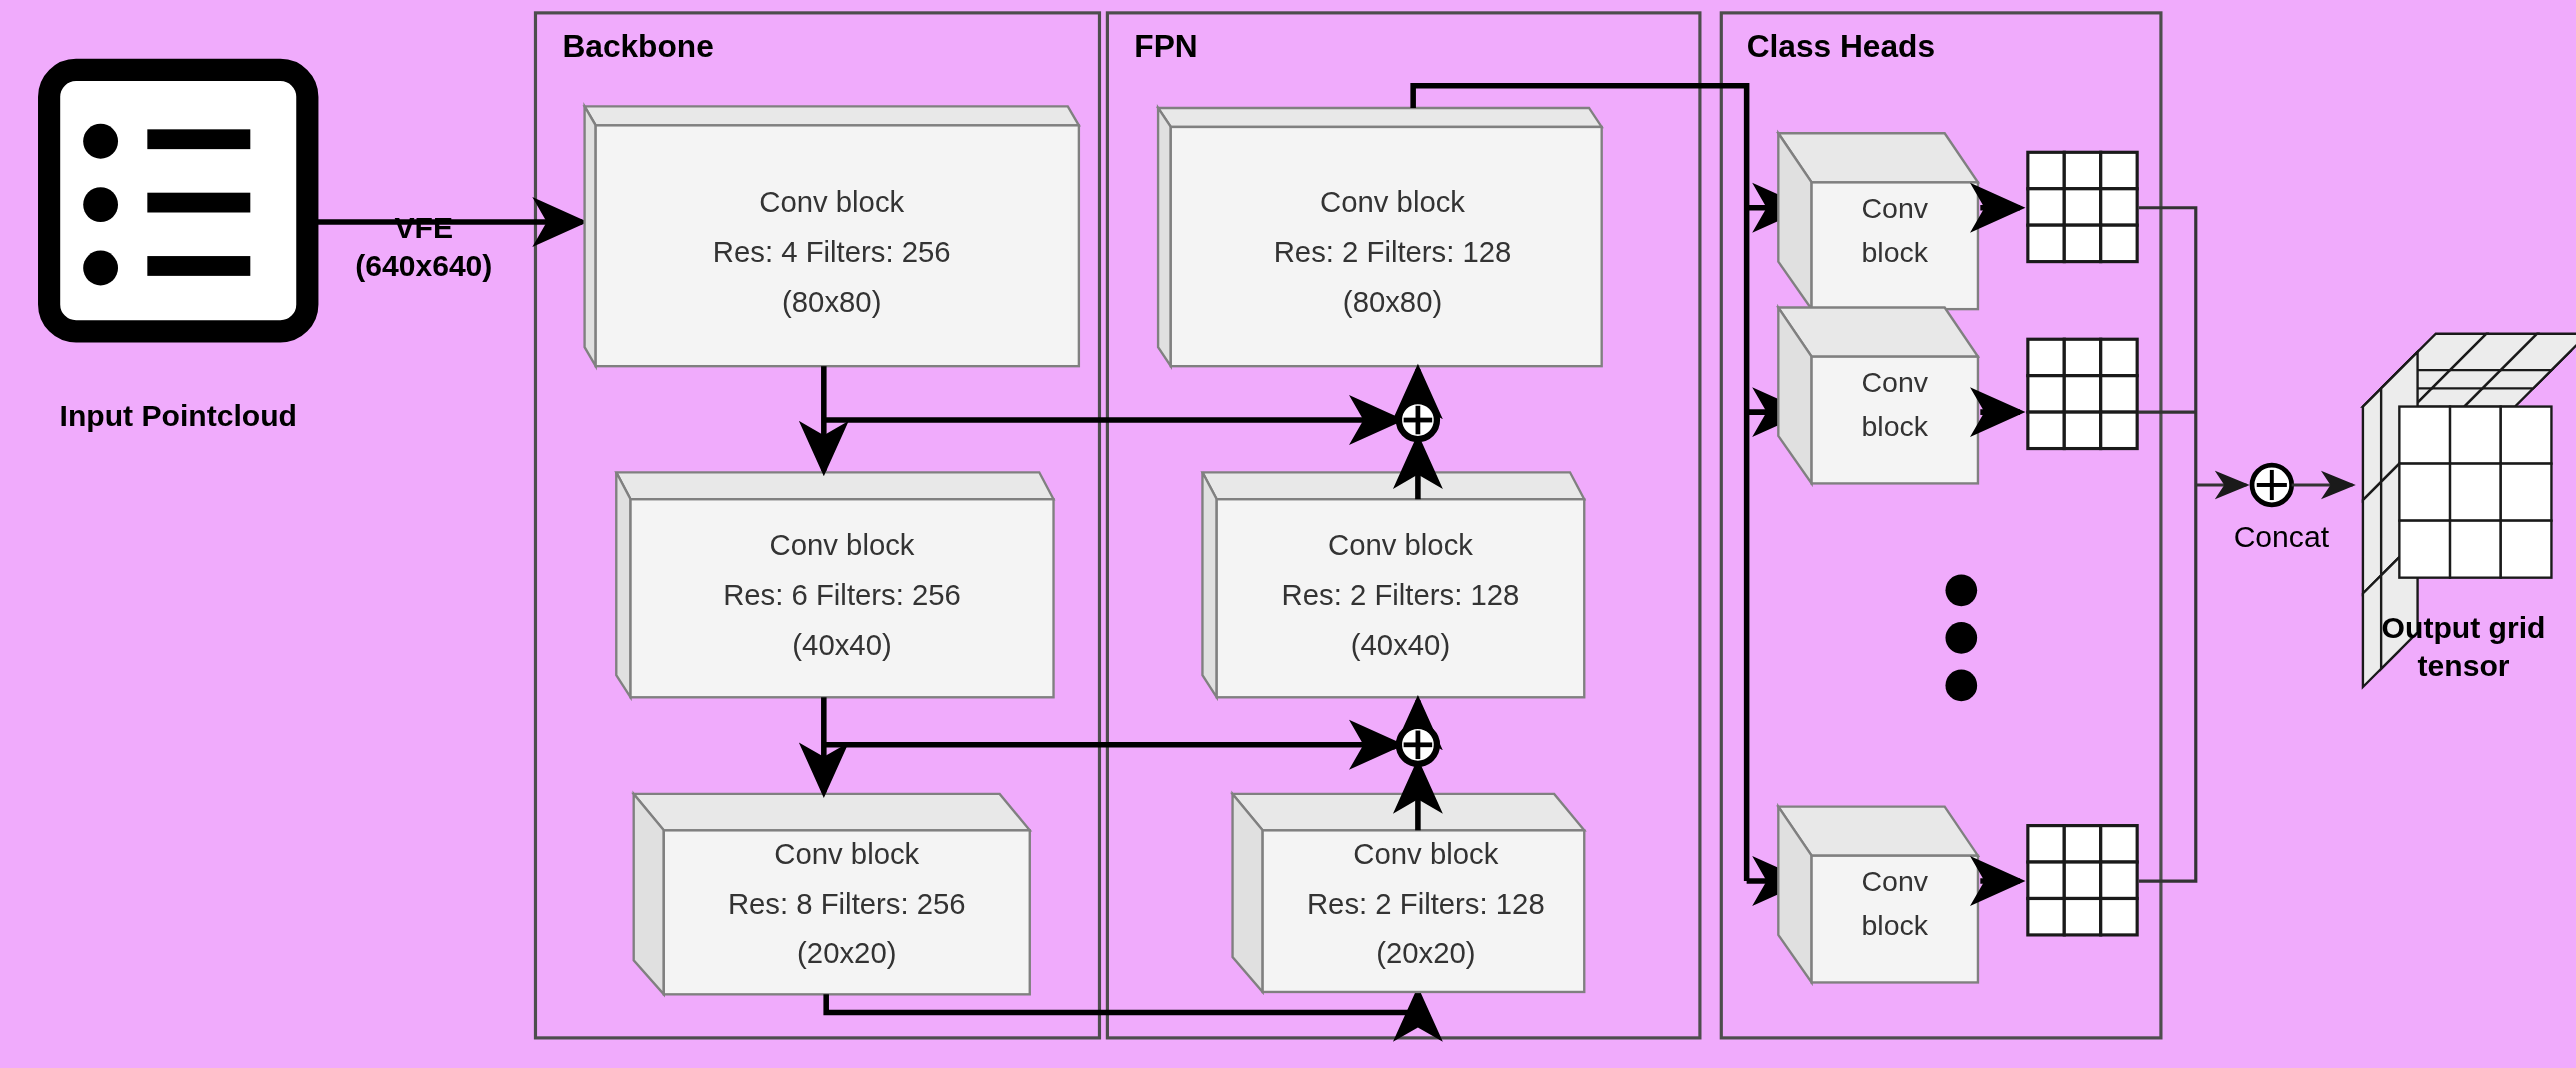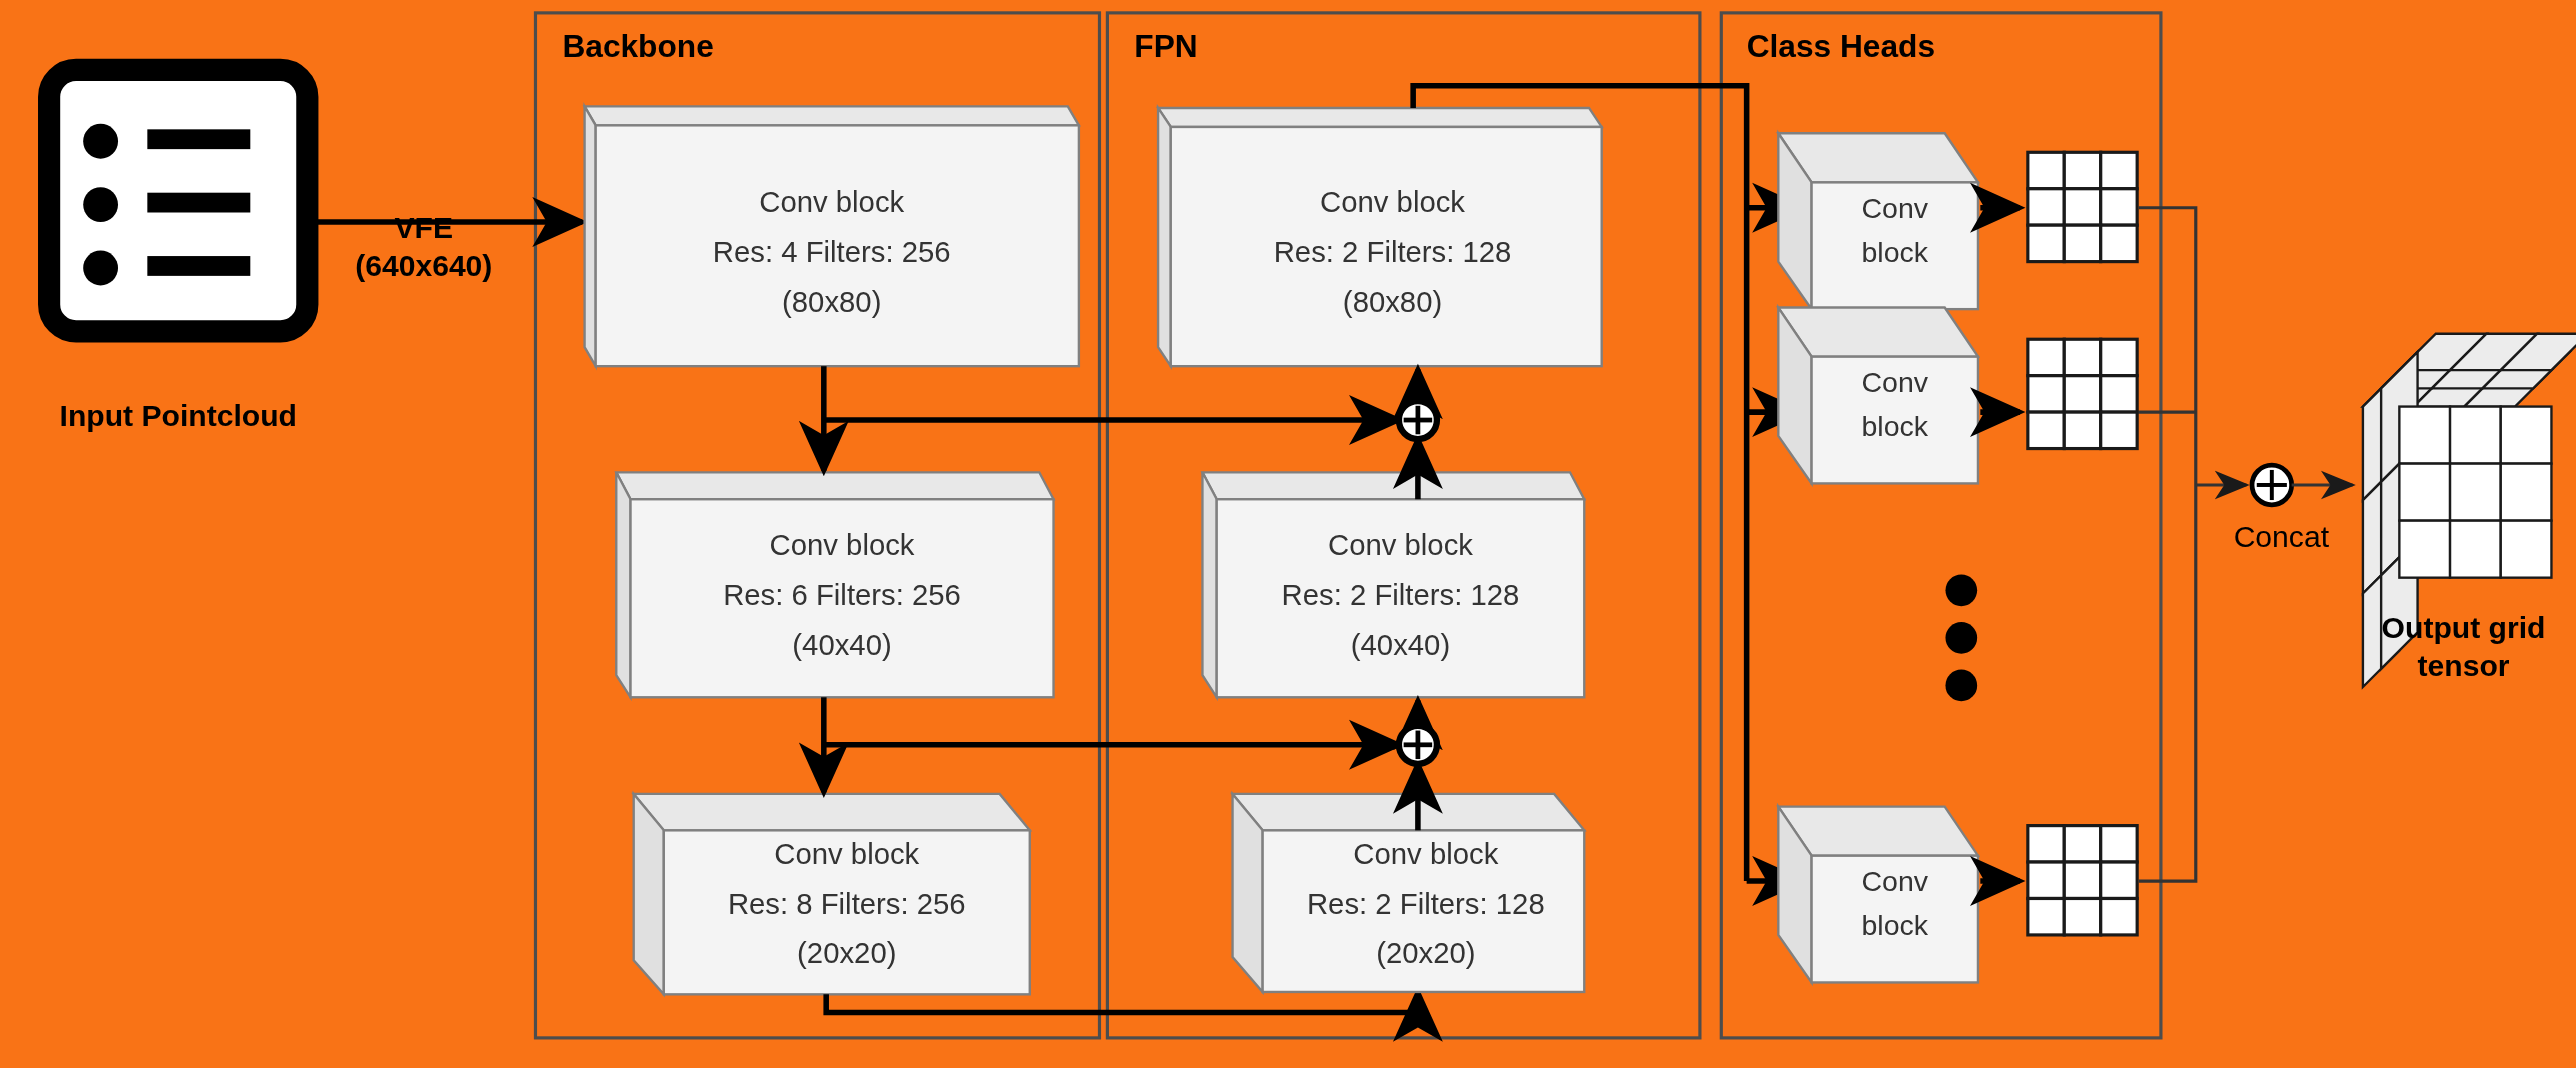--- a/index.html
+++ b/index.html
@@ -1,17 +1,17 @@
 <!DOCTYPE html>
 <html style="font-size:12.7px"><head>
 <meta charset="utf-8">
 <style>
   html,body{margin:0;padding:0;background:#ffffff;}
   body{font-family:"Liberation Sans", sans-serif;}
-  #root{position:relative;width:2576px;height:1069px;background:#f97316;overflow:hidden;}
+  #root{position:relative;width:2576px;height:1069px;background:#f0abfc;overflow:hidden;}
   svg{display:block;}
   .panel-rect{fill:none;stroke:#4d4d4d;stroke-width:4;}
   .panel-title{font-family:"Liberation Sans",sans-serif;font-size:40px;font-weight:bold;fill:#000000;}
   .blk-face{fill:#f4f4f4;stroke:#808080;stroke-width:3;}
   .blk-top{fill:#e8e8e8;stroke:#808080;stroke-width:3;}
   .blk-side{fill:#e0e0e0;stroke:#808080;stroke-width:3;}
   .blk-text{font-family:"Liberation Sans",sans-serif;font-size:37px;fill:#333333;text-anchor:middle;}
   .blk-text-sm{font-family:"Liberation Sans",sans-serif;font-size:36px;fill:#333333;text-anchor:middle;}
   .edge{stroke:#000000;stroke-width:7;fill:none;stroke-linecap:butt;}
   .edge-thin{stroke:#333333;stroke-width:4;fill:none;}

